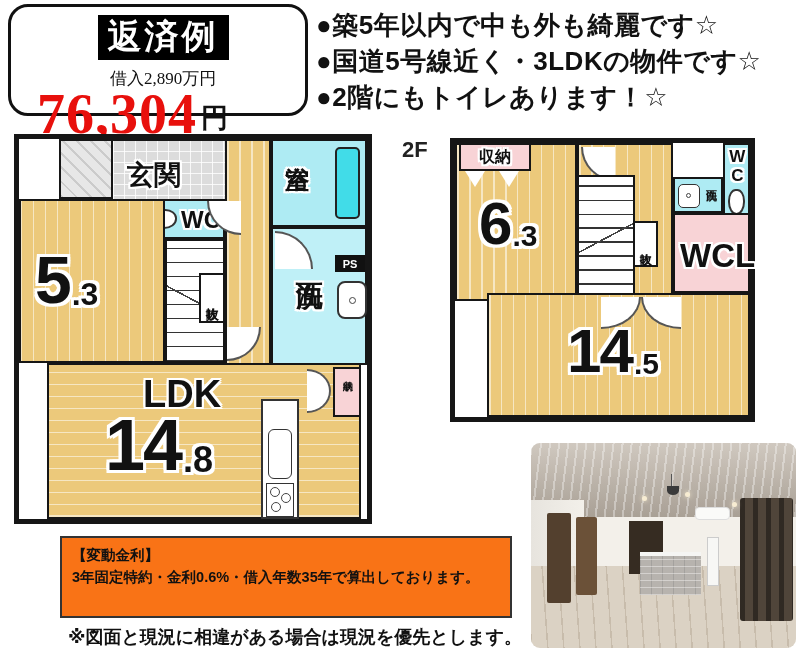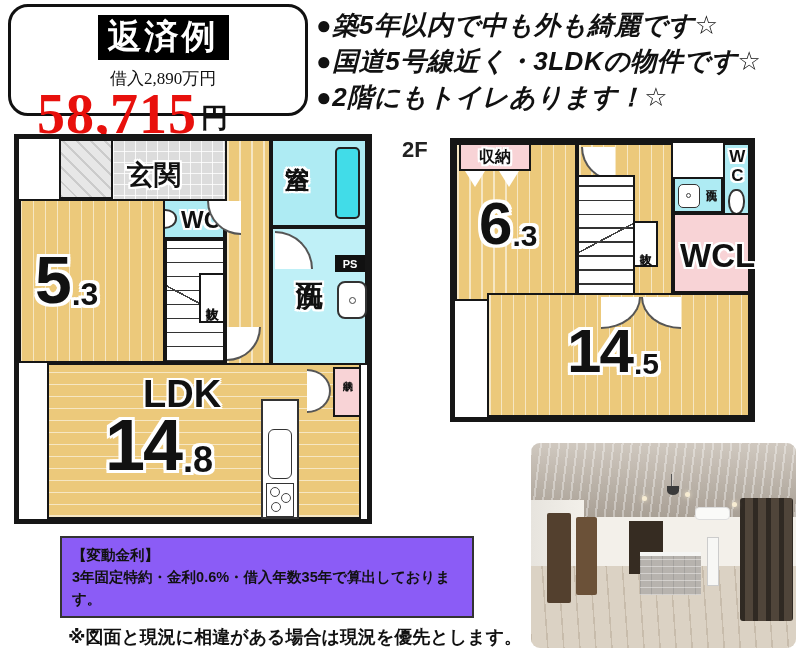--- a/index.html
+++ b/index.html
@@ -18,21 +18,21 @@
   .repay-row2 { display:flex; align-items:flex-end; margin:-4px 0 0 6px; }
   .repay-monthly { writing-mode:vertical-rl; text-orientation:upright;
     font-family:"Liberation Serif","DejaVu Serif",serif; font-size:19px; font-weight:bold;
     line-height:1.05; margin-bottom:8px; }
   .repay-amount { font-family:"Liberation Serif","DejaVu Serif",serif; font-weight:bold;
     font-size:56px; color:#e8100c; line-height:1.0; letter-spacing:1px; }
   .repay-unit { font-family:"Liberation Serif","DejaVu Serif",serif; font-size:27px;
     font-weight:bold; margin:0 0 6px 4px; }
 
   
-  .highlights { position:absolute; left:316px; top:7px; width:484px;font-style:italic; }
+  .highlights { position:absolute; left:316px; top:7px; width:484px; }
   .hl { font-size:26px; font-weight:bold; line-height:36px; letter-spacing:0.5px; white-space:nowrap; }
 
   
   .floor-label { position:absolute; font-size:22px; font-weight:600; color:#222; }
   .plan { position:absolute; border:5px solid #161616; background:#fff; }
   .room { position:absolute; border:2px solid #161616; }
   .yv { background-color:#ecc97b;
         background-image:repeating-linear-gradient(90deg, rgba(255,255,255,.55) 0 1.5px, transparent 1.5px 12px); }
   .yh { background-color:#ecc97b;
         background-image:repeating-linear-gradient(0deg, rgba(255,255,255,.55) 0 1.5px, transparent 1.5px 12px); }
@@ -69,22 +69,22 @@
   .arc-br { border-radius:0 0 100% 0; border-right:2px solid #555; border-bottom:2px solid #555; }
   .arc-bl { border-radius:0 0 0 100%; border-left:2px solid #555; border-bottom:2px solid #555; }
   .arc-tr { border-radius:0 100% 0 0; border-right:2px solid #555; border-top:2px solid #555; }
   .fixt { position:absolute; background:#fff; border:2px solid #333; }
   .sinkdot { position:absolute; width:7px; height:7px; border:1.5px solid #444; border-radius:50%; background:#fff; }
   .tub { position:absolute; background:#41dce8; border:2px solid #222; border-radius:5px; }
   .toilet { position:absolute; background:#fff; border:2px solid #333; border-radius:45% 45% 50% 50%; }
   .burner { position:absolute; width:10px; height:10px; border:1.5px solid #444; border-radius:50%; background:#fff; }
 
   
-  .rate-box { position:absolute; left:60px; top:536px; width:414px; height:82px;
-    border:2px solid #333; background:#8b5cf6; padding:7px 10px; }
+  .rate-box { position:absolute; left:60px; top:536px; width:452px; height:82px;
+    border:2px solid #333; background:#f97316; padding:7px 10px; }
   .rate-box div { font-size:14.5px; font-weight:bold; line-height:1.5; }
   .disclaimer { position:absolute; left:55px; top:625px; width:480px; text-align:center;
     font-size:18px; font-weight:bold; }
 
   
   .photo { position:absolute; left:531px; top:443px; width:265px; height:205px;
     border-radius:9px; overflow:hidden; background:#efece7; box-shadow:0 0 0 2px #fff inset; }
   .ph { position:absolute; }
 </style>
 </head>
@@ -92,21 +92,21 @@
 
 <div class="page">
 
   <div class="repay-box">
     <div class="repay-row1">
       <div class="repay-title">返済例</div>
       <div class="repay-loan">借入2,890万円</div>
     </div>
     <div class="repay-row2">
       <div class="repay-monthly">月々</div>
-      <div class="repay-amount">58,715</div>
+      <div class="repay-amount">76,304</div>
       <div class="repay-unit">円</div>
     </div>
   </div>
 
   <div class="highlights">
     <div class="hl">●築5年以内で中も外も綺麗です☆</div>
     <div class="hl">●国道5号線近く・3LDKの物件です☆</div>
     <div class="hl">●2階にもトイレあります！☆</div>
   </div>
 

